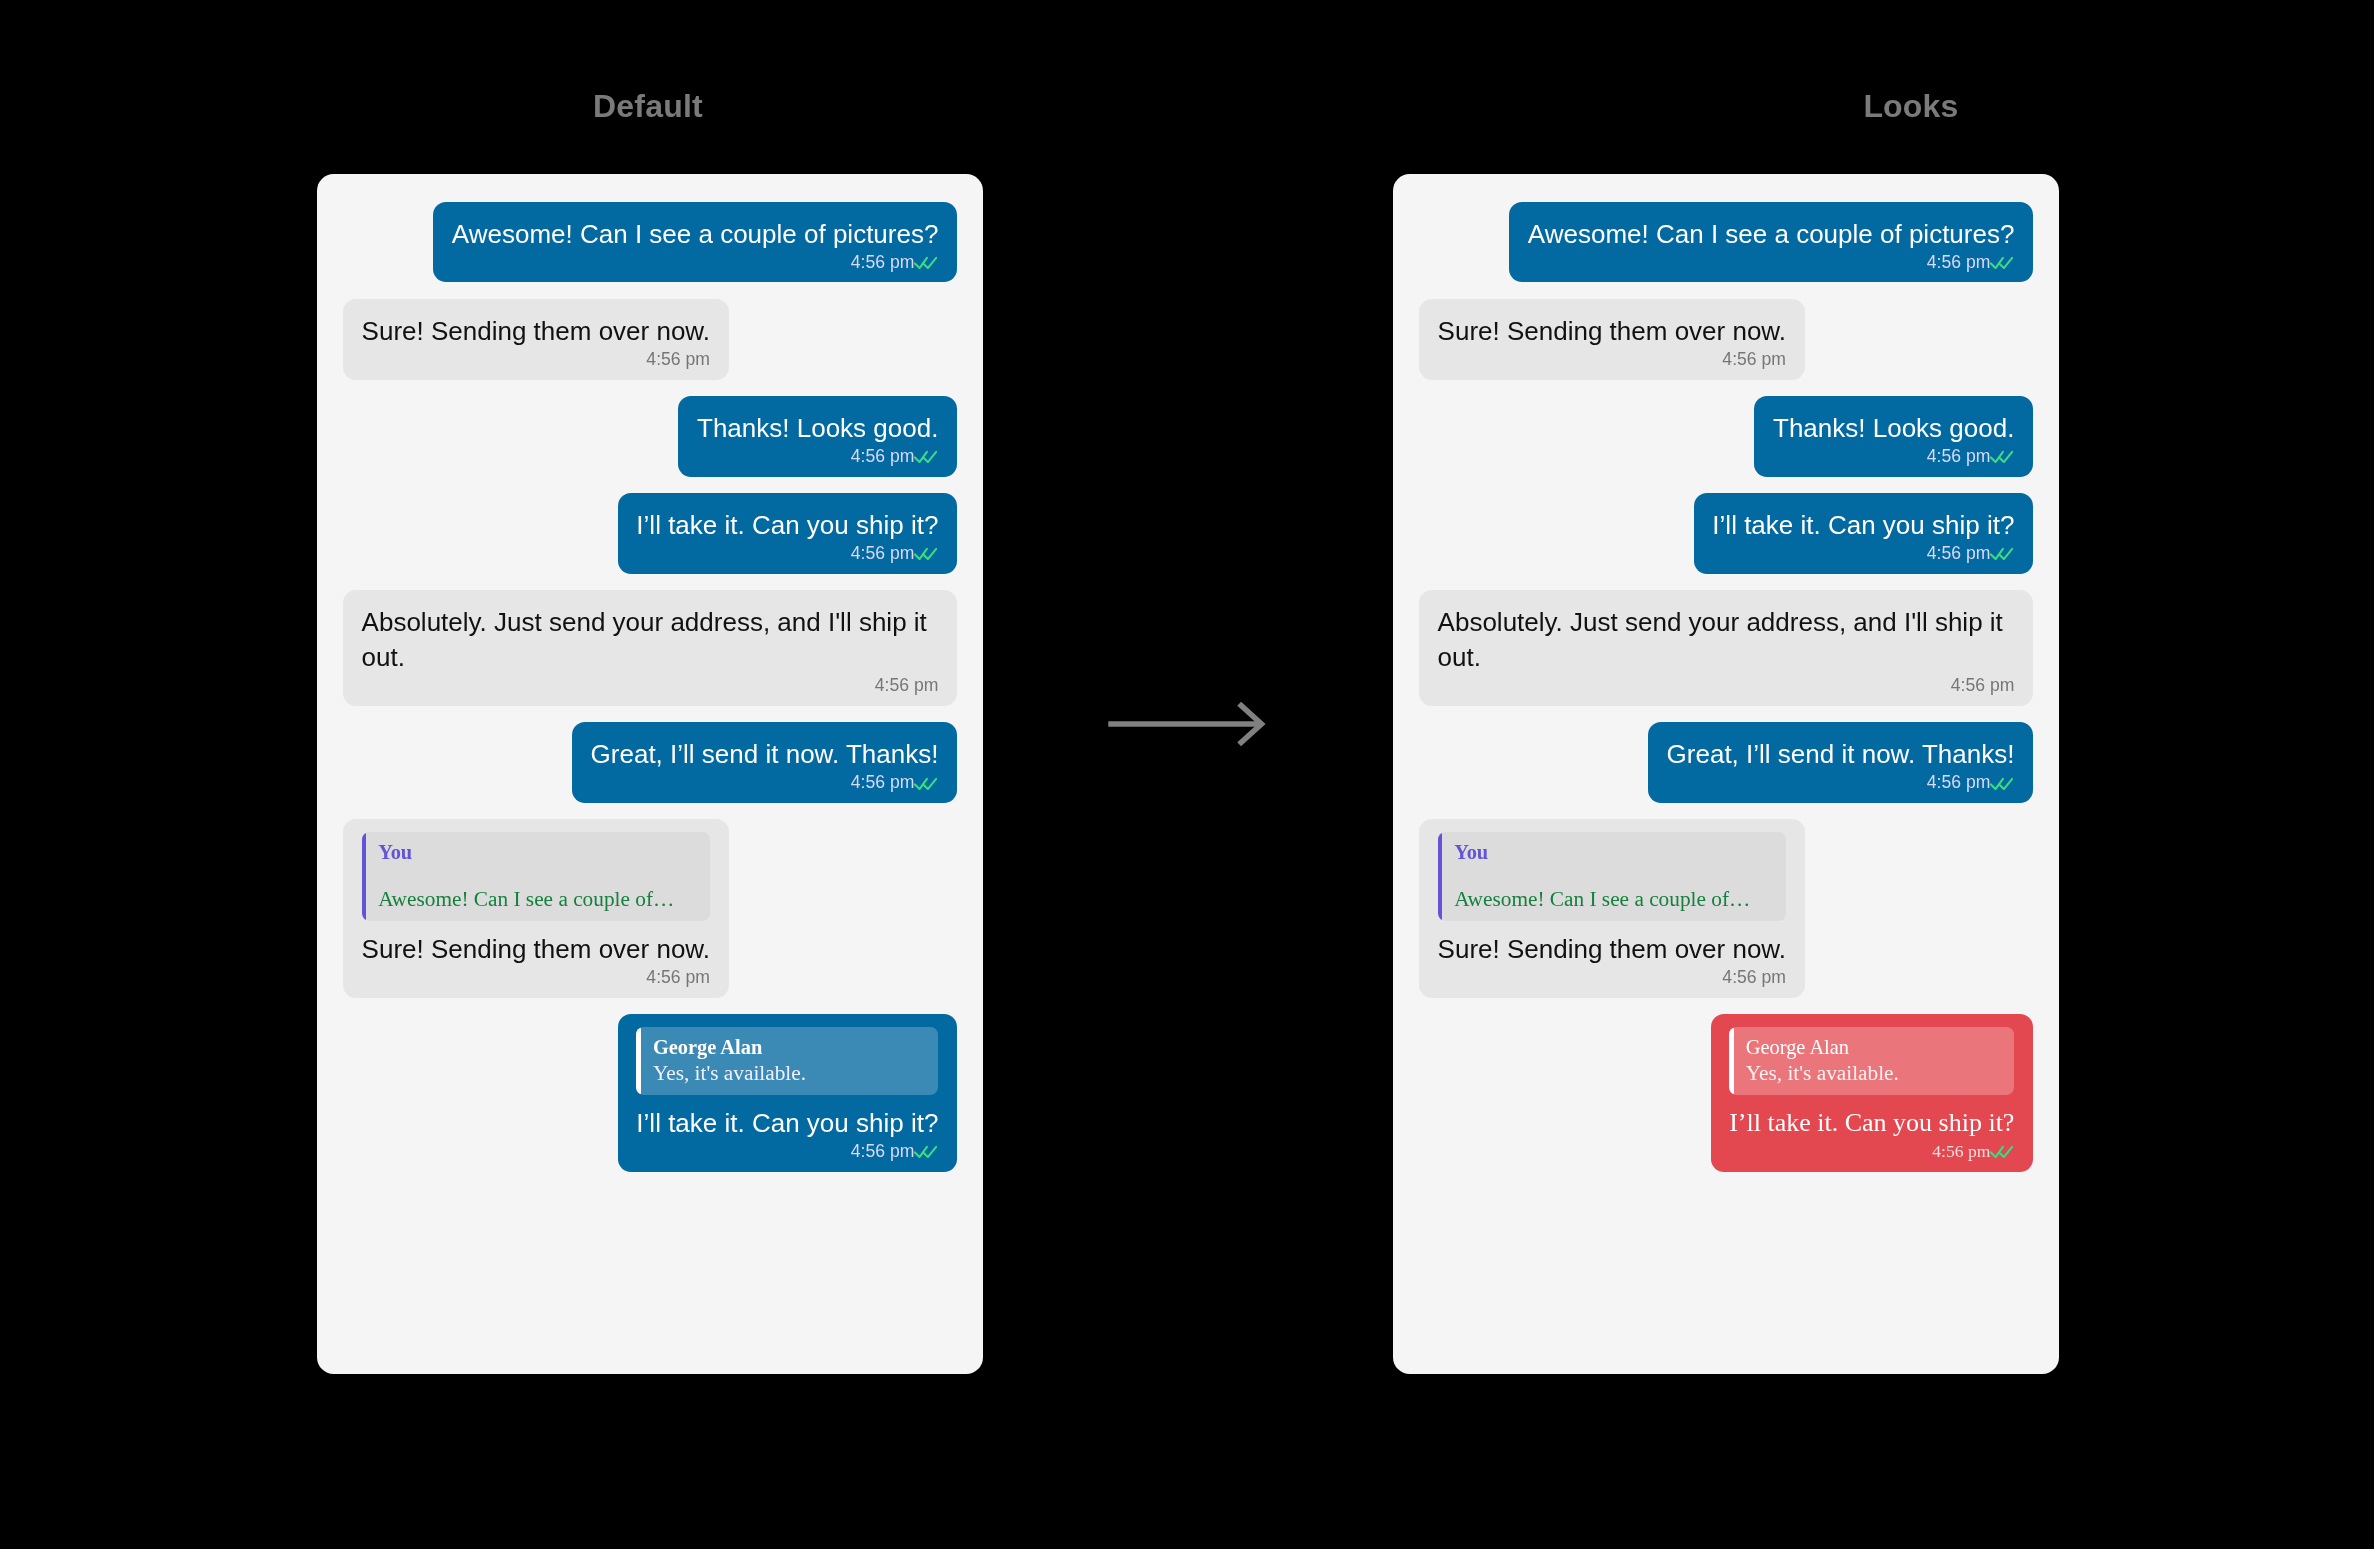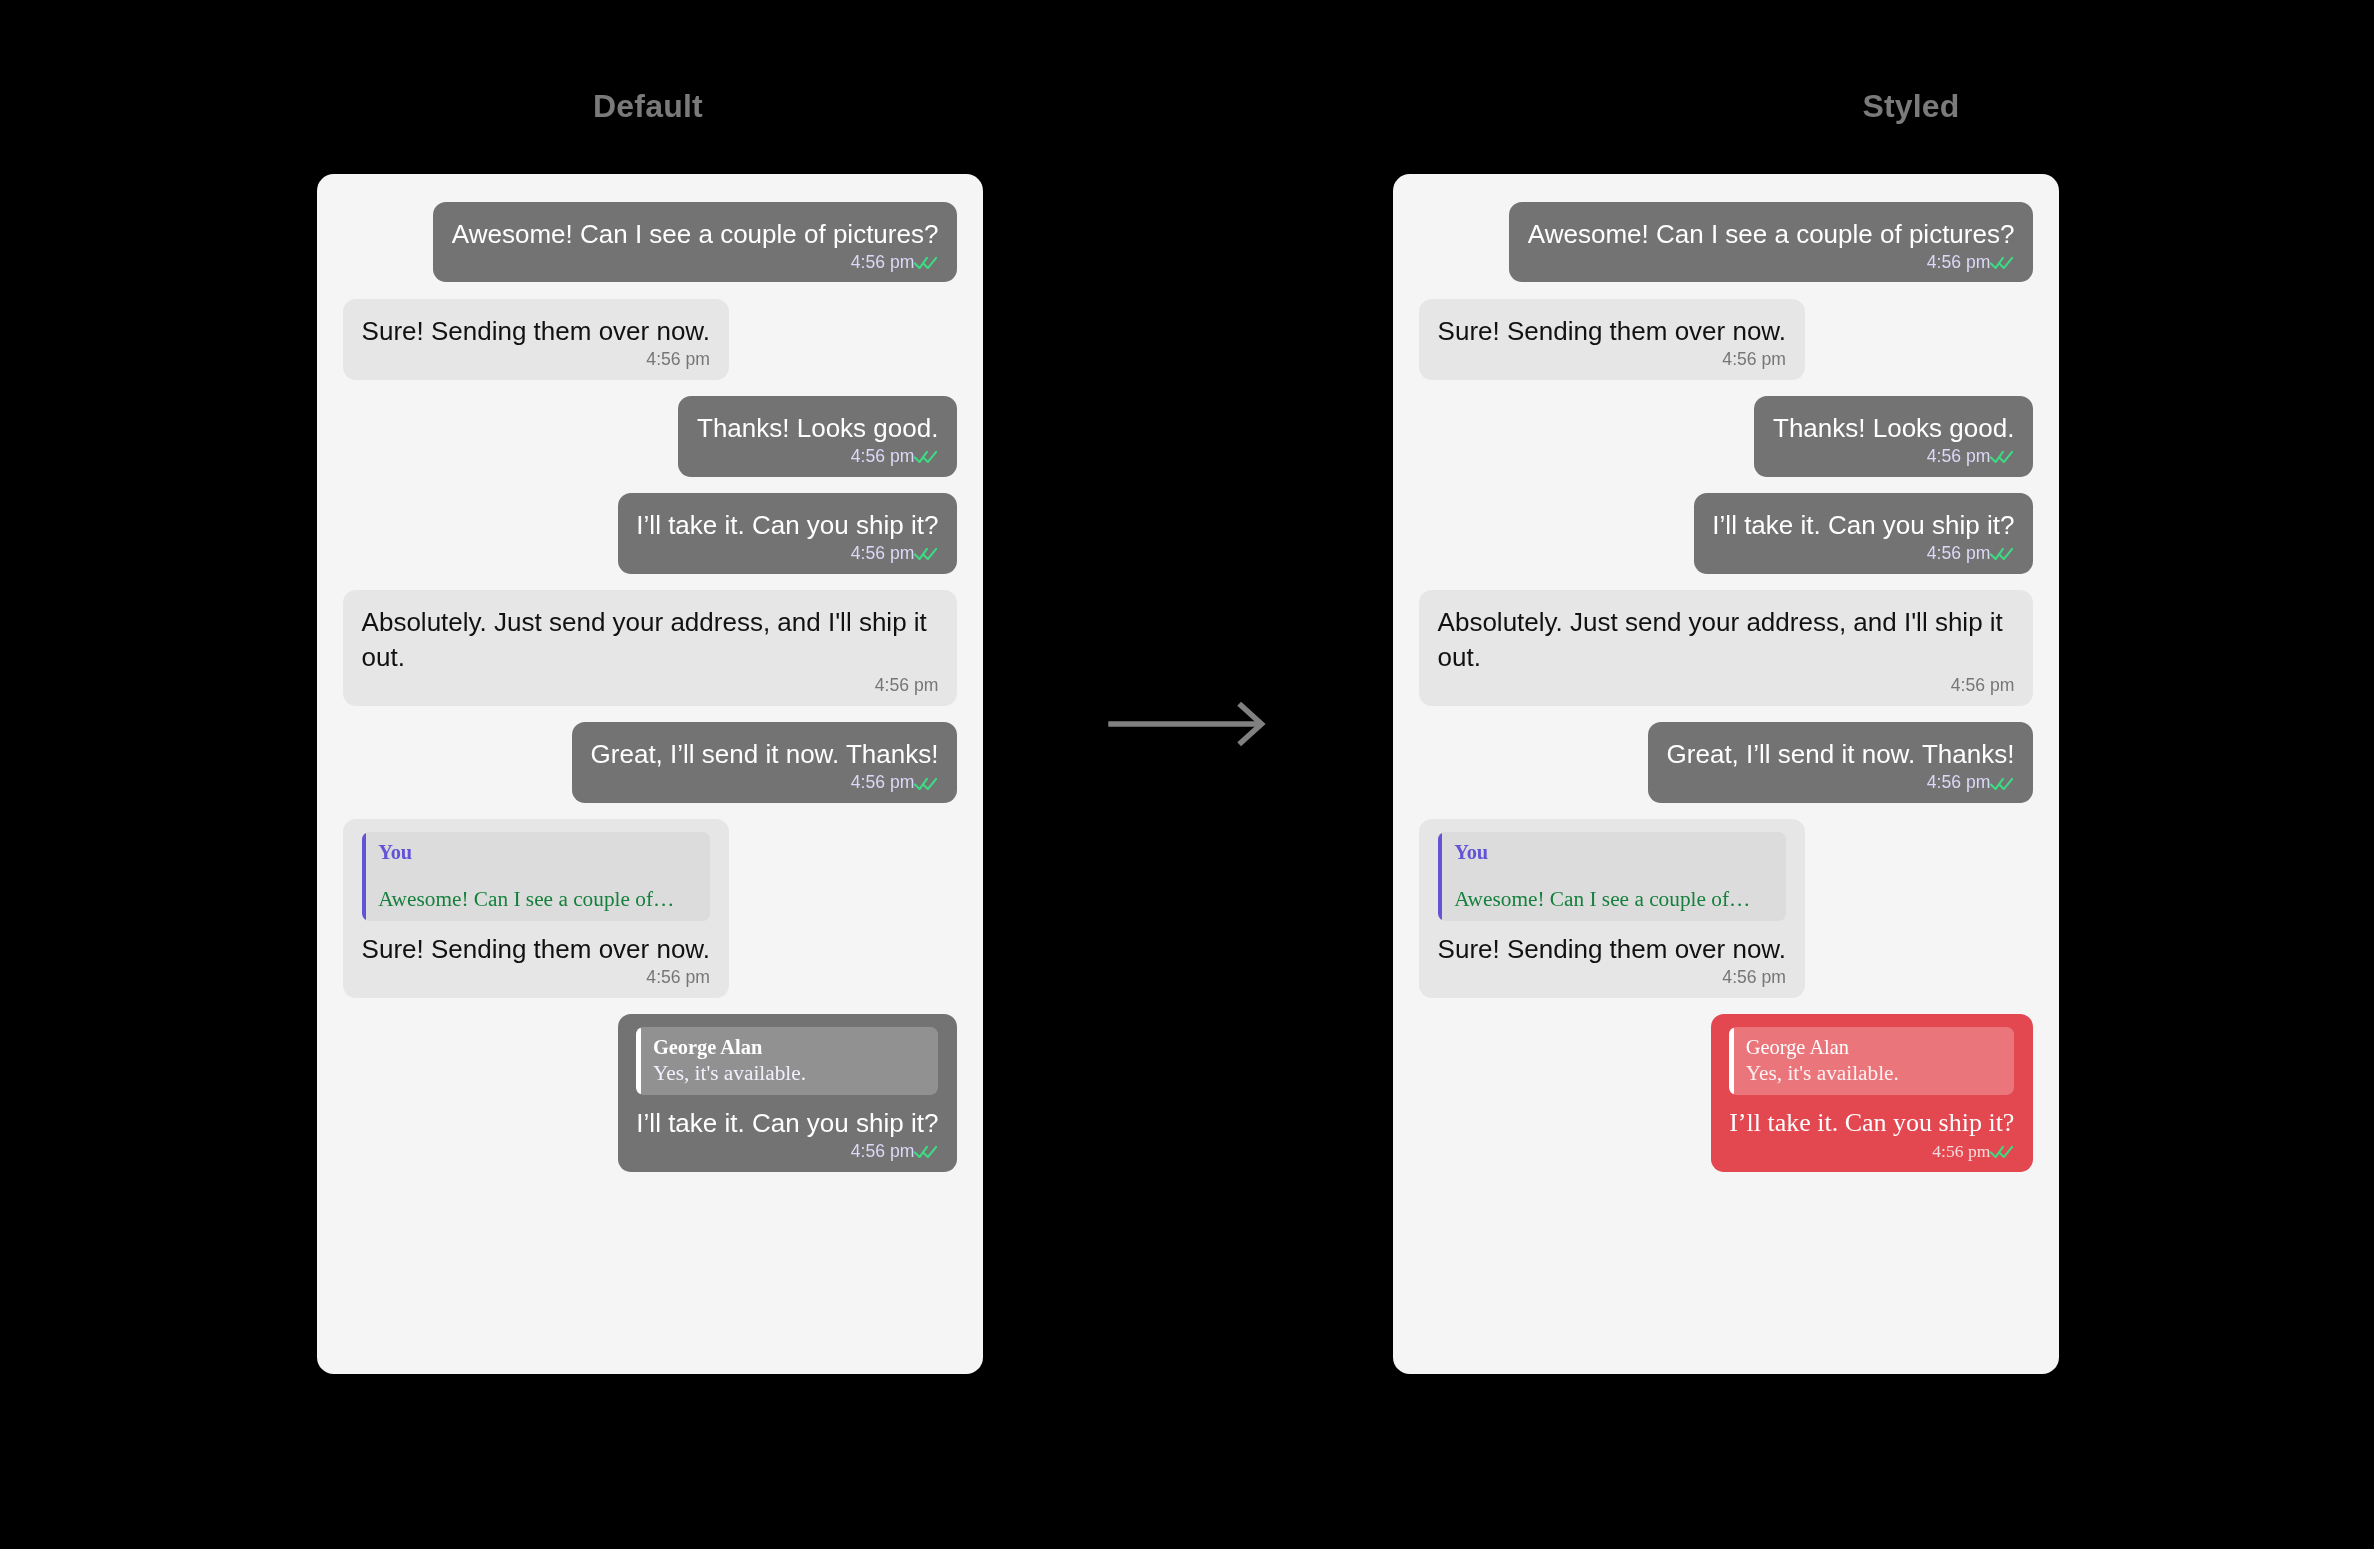--- a/index.html
+++ b/index.html
@@ -58,21 +58,21 @@
   
   .bubble {
     position: relative;
     max-width: 100%;
     border-radius: 13px;
     padding: 15px 18.6px 11px 18.6px;
     font-size: 26px;
     line-height: 1.34;
   }
   .bubble.out {
-    background: #737373;
+    background: #0369a1;
     color: #ffffff;
   }
   .bubble.in {
     background: #e6e6e6;
     color: #111111;
   }
   .bubble.accent {
     background: #e34850;
     color: #ffffff;
     font-family: "Liberation Serif", serif;
@@ -161,21 +161,21 @@
   }
   .arrow svg { width: 167px; height: 48px; display: block; }
 </style>
 </head>
 <body>
 
 <div class="stage">
 
   <div class="panel-heading left">Default</div>
 
-  <div class="panel-heading right">Styled</div>
+  <div class="panel-heading right">Looks</div>
 
   <div class="chat-panel left" id="panel-0">
       <div class="row out">
         <div class="bubble out">
           <span class="bubble-text">Awesome! Can I see a couple of pictures?</span>
           <div class="meta">
             <span>4:56 pm</span>
             <span class="ticks">
               <svg viewBox="0 0 26 16" xmlns="http://www.w3.org/2000/svg">
                 <polyline points="1,9 6,14 14,3" fill="none" stroke="#3ddc84" stroke-width="2.2" stroke-linecap="round" stroke-linejoin="round"></polyline>

